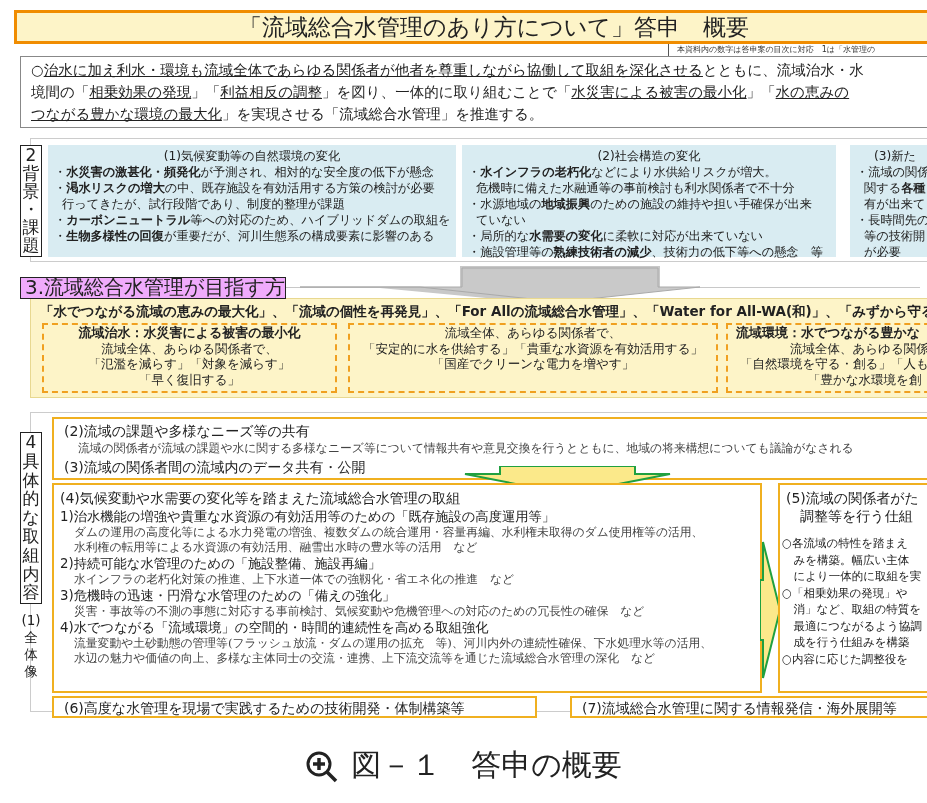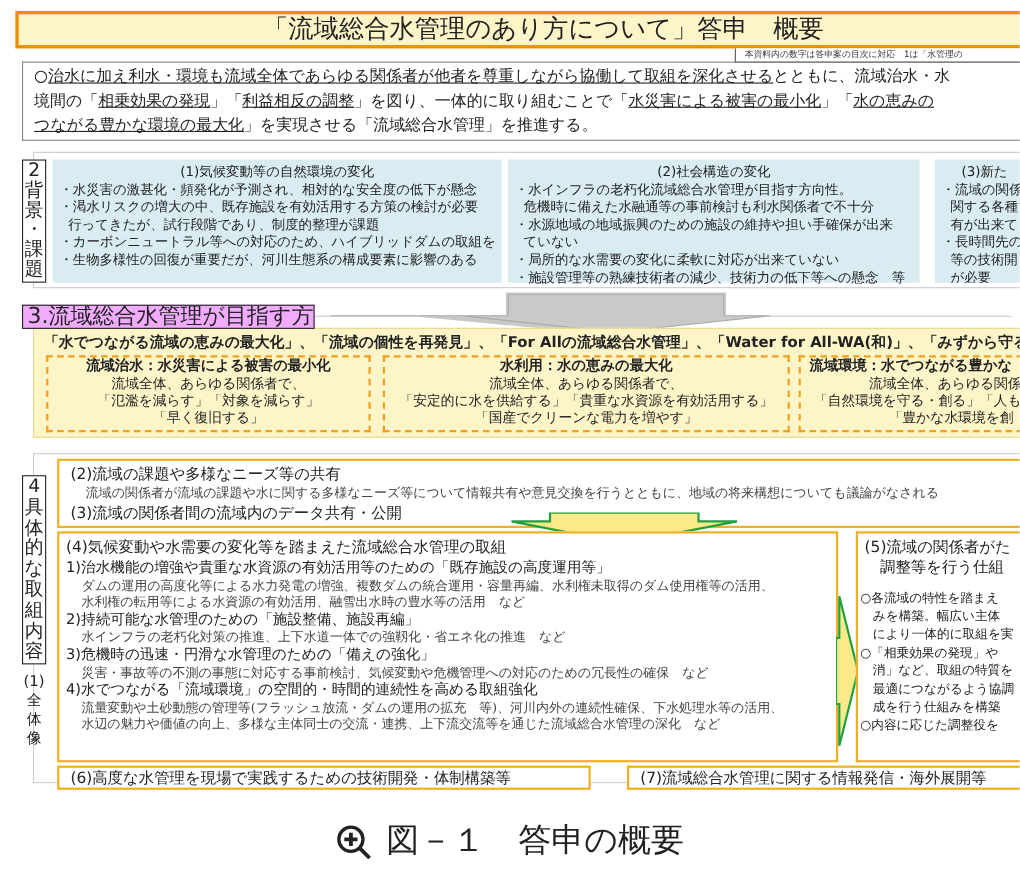--- a/index.html
+++ b/index.html
@@ -16,21 +16,21 @@
   
   #summary { left: 20px; top: 56px; width: 920px; height: 72px; border: 1px solid #888; border-right: none; }
   .sum-line { position: absolute; left: 10px; font-size: 14.5px; line-height: 20px; white-space: nowrap; }
   .u { text-decoration: underline; }
 
   
   #sec2 { left: 30px; top: 138px; width: 900px; height: 124px; border: 1px solid #ccc; border-right: none; }
   #sec2-label { left: 20px; top: 145px; width: 22px; height: 112px; border: 1.5px solid #222; background: #fff; font-size: 17px; line-height: 18px; text-align: center; }
   .bluebox { position: absolute; top: 145px; height: 112px; background: #d9ecf2; padding: 3px 6px; font-size: 12.2px; line-height: 16px; }
   .bluebox .hd { text-align: center; }
-  .bluebox b { font-weight: normal; margin-top: 19px; }
+  .bluebox b { font-weight: bold; margin-top: 19px; }
   .bluebox .ln { white-space: nowrap; }
 
   
   #gray-arrow { left: 0; top: 260px; width: 927px; height: 50px; }
 
   
   #sec3-label { left: 20px; top: 277px; width: 266px; height: 22px; border: 1.5px solid #222; background: #f0abfc; font-size: 20px; line-height: 19px; padding-left: 4px; }
   #sec3-bg { left: 30px; top: 298px; width: 910px; height: 100px; background: #fdf4c8; border: 1px solid #e8d890; border-right: none; }
   #sec3-slogan { left: 40px; top: 302px; width: 900px; font-size: 13.5px; font-weight: bold; line-height: 18px; white-space: nowrap; overflow: hidden; }
   .dashbox { position: absolute; top: 323px; height: 70px; border: 2px dashed #f0a020; text-align: center; font-size: 12.5px; line-height: 15.5px; }
@@ -88,21 +88,21 @@
   <div class="hd">(1)気候変動等の自然環境の変化</div>
   <div class="ln"><span>・</span><b>水災害の激甚化・頻発化</b><span>が予測され、相対的な安全度の低下が懸念</span></div>
   <div class="ln"><span>・</span><b>渇水リスクの増大</b><span>の中、既存施設を有効活用する方策の検討が必要</span></div>
   <div class="ln" style="padding-left:8px;"><span>行ってきたが、試行段階であり、制度的整理が課題</span></div>
   <div class="ln"><span>・</span><b>カーボンニュートラル</b><span>等への対応のため、ハイブリッドダムの取組を</span></div>
   <div class="ln"><span>・</span><b>生物多様性の回復</b><span>が重要だが、河川生態系の構成要素に影響のある</span></div>
 </div>
 
 <div class="bluebox" style="left:462px; width:374px;">
   <div class="hd">(2)社会構造の変化</div>
-  <div class="ln"><span>・</span><b>水インフラの老朽化</b><span>流域総合水管理が目指す方向性。</span></div>
+  <div class="ln"><span>・</span><b>水インフラの老朽化</b><span>などにより水供給リスクが増大。</span></div>
   <div class="ln" style="padding-left:8px;"><span>危機時に備えた水融通等の事前検討も利水関係者で不十分</span></div>
   <div class="ln"><span>・</span><span>水源地域の</span><b>地域振興</b><span>のための施設の維持や担い手確保が出来</span></div>
   <div class="ln" style="padding-left:8px;"><span>ていない</span></div>
   <div class="ln"><span>・</span><span>局所的な</span><b>水需要の変化</b><span>に柔軟に対応が出来ていない</span></div>
   <div class="ln"><span>・</span><span>施設管理等の</span><b>熟練技術者の減少</b><span>、技術力の低下等への懸念　等</span></div>
 </div>
 
 <div class="bluebox" style="left:850px; width:90px; overflow:hidden;">
   <div class="hd ln" style="text-align:left; padding-left:18px;">(3)新た</div>
   <div class="ln"><span>・</span><span>流域の関係</span></div>
@@ -124,21 +124,20 @@
 <div id="sec3-label" class="abs nowrap">3.流域総合水管理が目指す方向性</div>
 <div id="sec3-slogan" class="abs">「水でつながる流域の恵みの最大化」、「流域の個性を再発見」、「For Allの流域総合水管理」、「Water for All-WA(和)」、「みずから守る地</div>
 
 <div class="dashbox" style="left:42px; width:295px;">
   <div class="h">流域治水：水災害による被害の最小化</div>
   <div>流域全体、あらゆる関係者で、</div>
   <div>「氾濫を減らす」「対象を減らす」</div>
   <div>「早く復旧する」</div>
 </div>
 <div class="dashbox" style="left:348px; width:370px;">
-  <div class="h">水利用：水の恵みの最大化</div>
   <div>流域全体、あらゆる関係者で、</div>
   <div class="nowrap">「安定的に水を供給する」「貴重な水資源を有効活用する」</div>
   <div>「国産でクリーンな電力を増やす」</div>
 </div>
 <div class="dashbox" style="left:726px; width:214px; border-right:none; overflow:hidden; text-align:left;">
   <div class="h nowrap" style="padding-left:8px;">流域環境：水でつながる豊かな</div>
   <div class="nowrap" style="padding-left:62px;">流域全体、あらゆる関係</div>
   <div class="nowrap" style="padding-left:12px;">「自然環境を守る・創る」「人も自</div>
   <div class="nowrap" style="padding-left:80px;">「豊かな水環境を創</div>
 </div>

